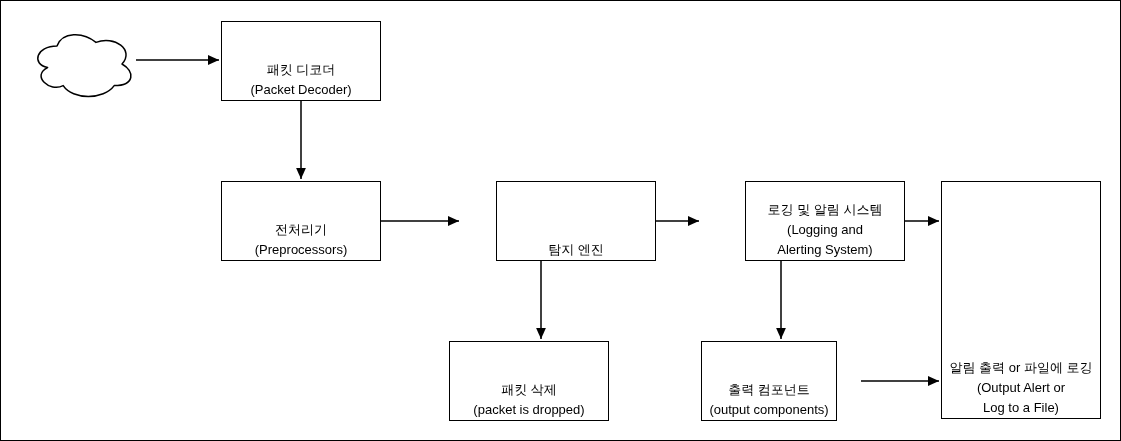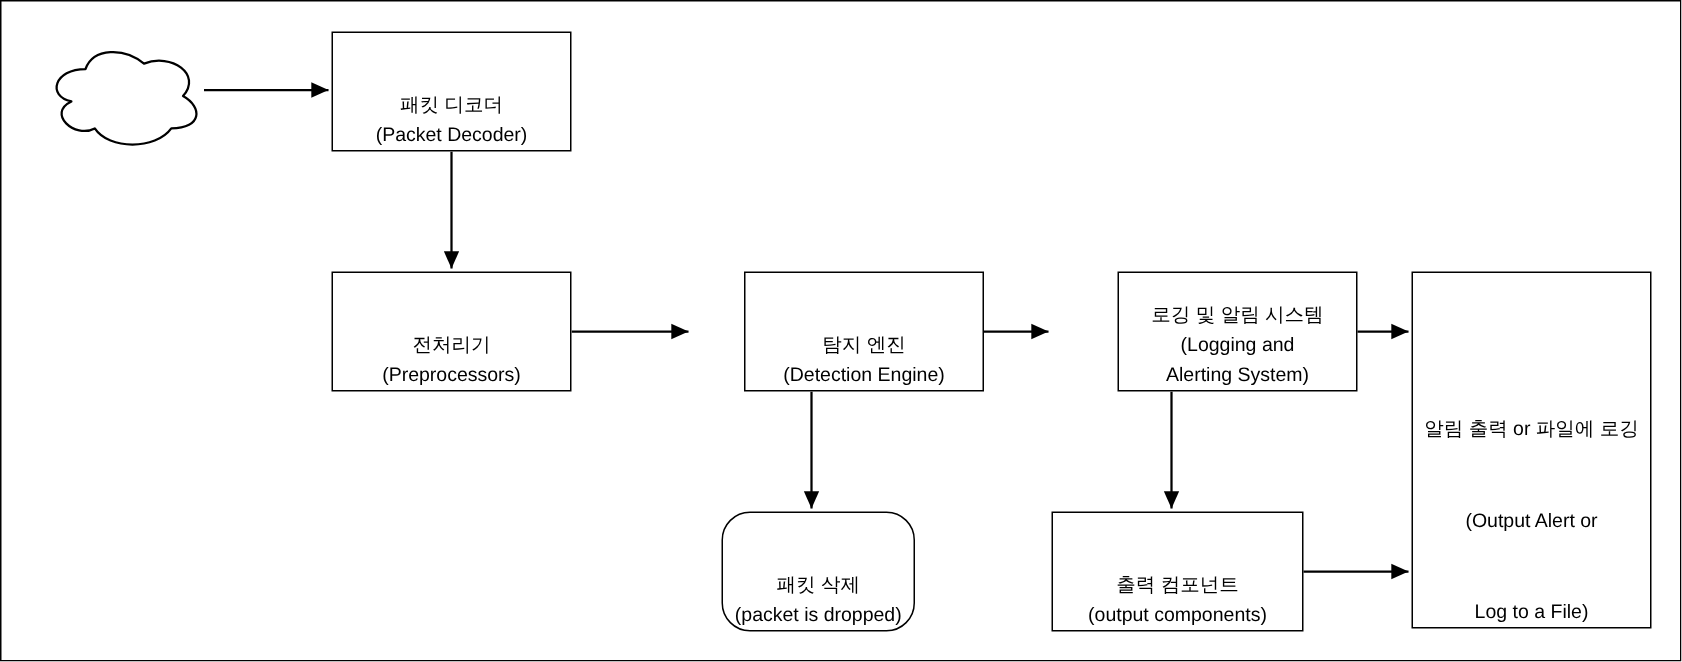--- a/index.html
+++ b/index.html
@@ -39,23 +39,23 @@
     align-items: center;
     justify-content: center;
     text-align: center;
     font-size: 13px;
   }
   
   .n-packet-decoder    { left: 220px; top: 20px;  width: 160px; height: 80px; }
   .n-preprocessors     { left: 220px; top: 180px; width: 160px; height: 80px; }
   .n-detection-engine  { left: 460px; top: 180px; width: 160px; height: 80px; margin-left: 35px; }
   .n-logging-alerting  { left: 700px; top: 180px; width: 160px; height: 80px; margin-left: 44px; }
-  .n-packet-dropped    { left: 480px; top: 340px; width: 129px; height: 80px; border-radius: 19px; }
-  .n-output-components { left: 700px; top: 340px; width: 168px; height: 80px; }
-  .n-output-alert      { left: 940px; top: 180px; width: 160px; height: 238px; gap: 41px; }
+  .n-packet-dropped    { left: 448px; top: 340px; width: 160px; height: 80px; }
+  .n-output-components { left: 700px; top: 340px; width: 136px; height: 80px; }
+  .n-output-alert      { left: 940px; top: 180px; width: 160px; height: 238px; }
 </style>
 </head>
 <body>
 
 <div class="canvas">
 
   <svg class="wires" viewBox="0 0 1121 441" xmlns="http://www.w3.org/2000/svg">
     <defs>
       <marker id="arrowhead" viewBox="0 0 10 10" refX="9" refY="5" markerWidth="8.5" markerHeight="8.5" orient="auto-start-reverse">
         <path d="M 0 1 L 9 5 L 0 9 z" fill="#000000"></path>
@@ -82,21 +82,20 @@
     <div>(Packet Decoder)</div>
   </div>
 
   <div class="node n-preprocessors">
     <div>전처리기</div>
     <div>(Preprocessors)</div>
   </div>
 
   <div class="node n-detection-engine">
     <div>탐지 엔진</div>
-    <div>(Detection Engine)</div>
   </div>
 
   <div class="node n-logging-alerting">
     <div>로깅 및 알림 시스템</div>
     <div>(Logging and</div>
     <div>Alerting System)</div>
   </div>
 
   <div class="node n-packet-dropped">
     <div>패킷 삭제</div>

